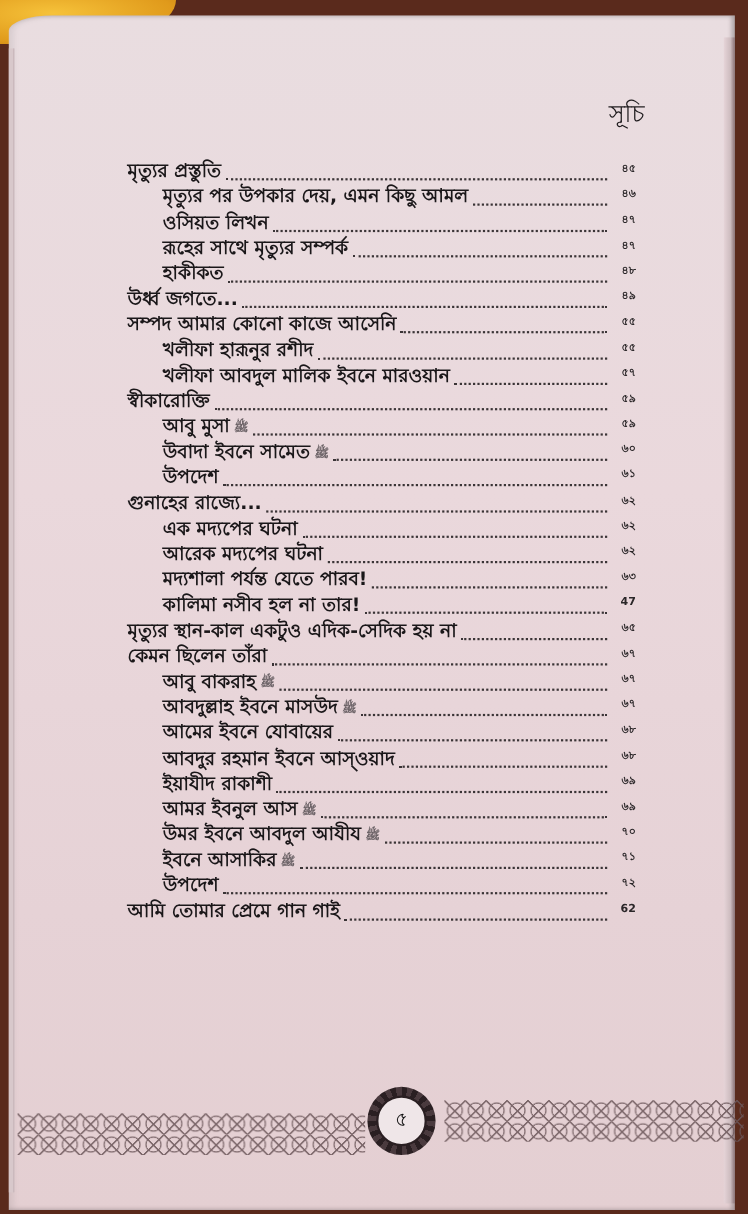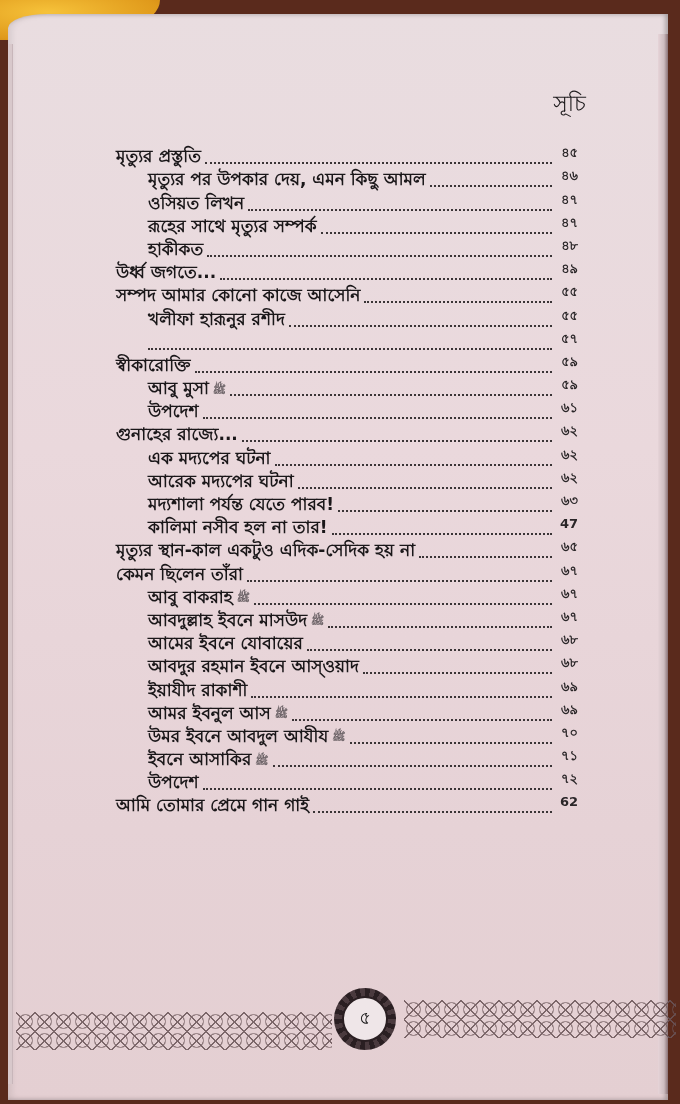--- a/index.html
+++ b/index.html
@@ -37,21 +37,21 @@
     .toc-row {
       display: flex; align-items: flex-end; height: 23.2px;
       font-size: 17px; color: #1a1719; line-height: 1; font-weight: bold;
     }
     .toc-row.sub { padding-left: 32px; }
     .toc-row .label { white-space: nowrap; padding-right: 4px; }
     .toc-row .dots {
       flex: 1; border-bottom: 2px dotted #3a3436; margin-bottom: 1px; height: 0; min-width: 20px;
     }
     .toc-row .page-no {
-      width: 24px; text-align: right; font-size: 13px; color: #2a2628; padding-left: 2px;
+      width: 24px; text-align: right; font-size: 10px; color: #2a2628; padding-left: 2px;
       position: relative; top: -6px;
     }
     .honorific {
       font-size: 11px; color: #6b6266; margin-left: 4px; vertical-align: middle;
     }
     .footer {
       position: absolute; left: 8px; top: 972px; width: 660px; height: 70px;
     }
     .ornament-band {
       position: absolute; height: 38px;
@@ -123,32 +123,38 @@
         <span class="label"><span>সম্পদ আমার কোনো কাজে আসেনি</span></span>
         <span class="dots"></span>
         <span class="page-no">৫৫</span>
       </div>
       <div class="toc-row sub">
         <span class="label"><span>খলীফা হারূনুর রশীদ</span></span>
         <span class="dots"></span>
         <span class="page-no">৫৫</span>
       </div>
       <div class="toc-row sub">
+        <span class="label"><span>খলীফা আবদুল মালিক ইবনে মারওয়ান</span></span>
         <span class="dots"></span>
         <span class="page-no">৫৭</span>
       </div>
       <div class="toc-row">
         <span class="label"><span>স্বীকারোক্তি</span></span>
         <span class="dots"></span>
         <span class="page-no">৫৯</span>
       </div>
       <div class="toc-row sub">
         <span class="label"><span>আবু মুসা</span><span class="honorific">ﷺ</span></span>
         <span class="dots"></span>
         <span class="page-no">৫৯</span>
+      </div>
+      <div class="toc-row sub">
+        <span class="label"><span>উবাদা ইবনে সামেত</span><span class="honorific">ﷺ</span></span>
+        <span class="dots"></span>
+        <span class="page-no">৬০</span>
       </div>
       <div class="toc-row sub">
         <span class="label"><span>উপদেশ</span></span>
         <span class="dots"></span>
         <span class="page-no">৬১</span>
       </div>
       <div class="toc-row">
         <span class="label"><span>গুনাহের রাজ্যে...</span></span>
         <span class="dots"></span>
         <span class="page-no">৬২</span>

